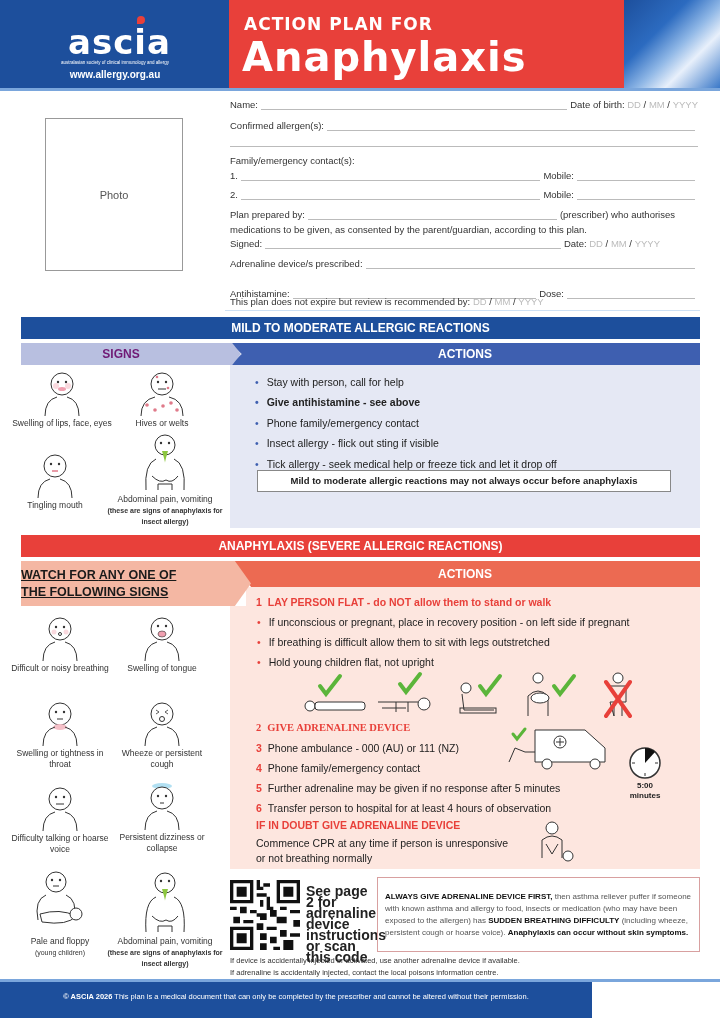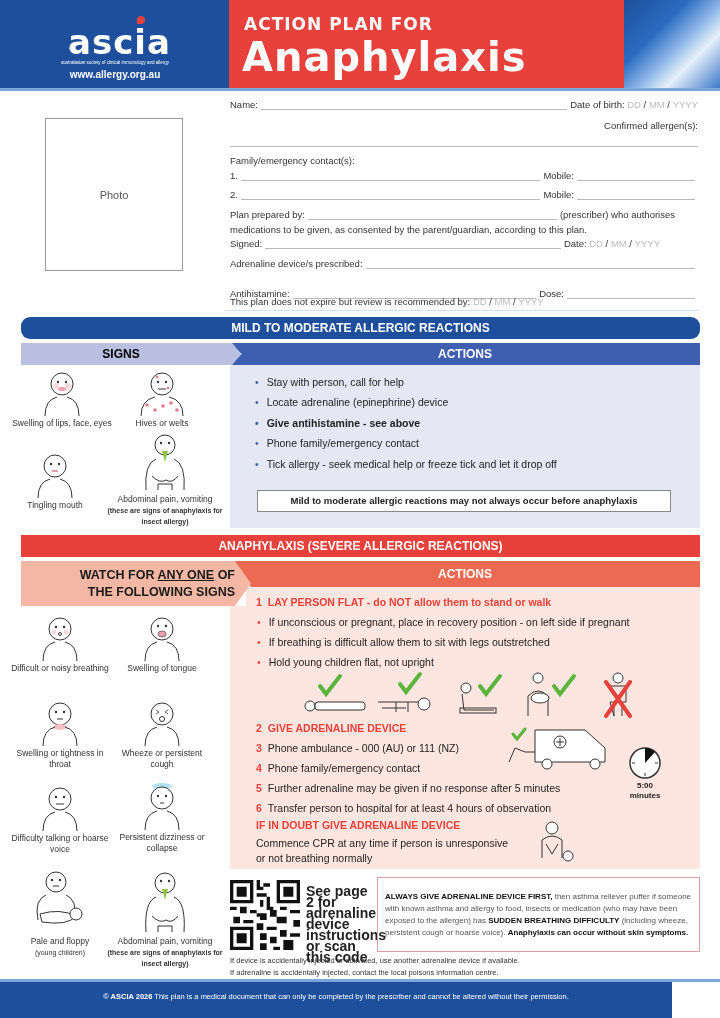--- a/index.html
+++ b/index.html
@@ -20,32 +20,32 @@
 
   
   .photo { left: 45px; top: 118px; width: 138px; height: 153px; border: 1px solid #999; display: flex; align-items: center; justify-content: center; font-size: 11px; color: #555; }
 
   
   .frow { position: absolute; left: 230px; font-size: 9.5px; color: #333; display: flex; align-items: flex-end; white-space: nowrap; }
   .fline { border-bottom: 1px solid #bbb; height: 10px; flex: 1; margin: 0 3px; }
   .ph { color: #bbb; }
 
   
-  .bar-blue { left: 21px; top: 317px; width: 679px; height: 22px; background: #1d4f9c; color: #fff; font-size: 12px; font-weight: bold; text-align: center; line-height: 22px; border-radius: 9px; }
-  .signs-tab { left: 21px; top: 343px; width: 220px; height: 22px; background: #b8bfe0; color: #000000; font-size: 12px; font-weight: bold; text-align: center; line-height: 22px; padding-right: 20px; clip-path: polygon(0 0, 96% 0, 100% 50%, 96% 100%, 0 100%); }
+  .bar-blue { left: 21px; top: 317px; width: 679px; height: 22px; background: #1d4f9c; color: #fff; font-size: 12px; font-weight: bold; text-align: center; line-height: 22px; }
+  .signs-tab { left: 21px; top: 343px; width: 220px; height: 22px; background: #b8bfe0; color: #701a75; font-size: 12px; font-weight: bold; text-align: center; line-height: 22px; padding-right: 20px; clip-path: polygon(0 0, 96% 0, 100% 50%, 96% 100%, 0 100%); }
   .actions-tab-b { left: 230px; top: 343px; width: 470px; height: 22px; background: #3e5fb0; color: #fff; font-size: 12px; font-weight: bold; text-align: center; line-height: 22px; clip-path: polygon(0 0, 100% 0, 100% 100%, 0 100%, 2.5% 50%); }
   .mild-panel { left: 230px; top: 365px; width: 470px; height: 163px; background: #e5e8f4; }
   .mild-list { left: 255px; top: 372px; font-size: 10.5px; line-height: 20.4px; list-style: none; }
   .mild-list li::before { content: "•"; color: #3e5fb0; margin-right: 8px; margin-left: -12px; }
   .mild-list li { padding-left: 12px; }
   .mild-list li.b { font-weight: bold; }
-  .mild-note { left: 257px; top: 490px; width: 414px; height: 22px; border: 1px solid #888; background: #fff; font-size: 9.5px; font-weight: bold; text-align: center; line-height: 20px; }
+  .mild-note { left: 257px; top: 470px; width: 414px; height: 22px; border: 1px solid #888; background: #fff; font-size: 9.5px; font-weight: bold; text-align: center; line-height: 20px; }
 
   .bar-red { left: 21px; top: 535px; width: 679px; height: 22px; background: #e8403a; color: #fff; font-size: 12px; font-weight: bold; text-align: center; line-height: 22px; }
-  .watch-tab { left: 21px; top: 561px; width: 230px; height: 45px; background: #f4b7a3; color: #1a1a1a; font-size: 12.5px; font-weight: bold; text-align: right; padding-top: 6px; line-height: 17px; padding-right: 16px; clip-path: polygon(0 0, 93% 0, 100% 50%, 93% 100%, 0 100%); }
+  .watch-tab { left: 21px; top: 561px; width: 230px; height: 45px; background: #f4b7a3; color: #1a1a1a; font-size: 12.5px; font-weight: bold; text-align: left; padding-top: 6px; line-height: 17px; padding-right: 16px; clip-path: polygon(0 0, 93% 0, 100% 50%, 93% 100%, 0 100%); text-decoration: underline; }
   .watch-tab u { text-decoration: underline; }
   .actions-tab-r { left: 230px; top: 561px; width: 470px; height: 26px; background: #ec6a52; color: #fff; font-size: 12px; font-weight: bold; text-align: center; line-height: 26px; clip-path: polygon(0 0, 100% 0, 100% 100%, 4.5% 100%, 0 0); }
   .ana-panel { left: 246px; top: 587px; width: 454px; height: 282px; background: #fde6df; }
   .ana-panel2 { left: 230px; top: 606px; width: 20px; height: 263px; background: #fde6df; }
 
   .step-red { color: #e8403a; font-weight: bold; }
   .al { position: absolute; font-size: 10.5px; white-space: nowrap; }
   .bul::before { content: "•"; color: #e8403a; margin-right: 8px; }
   .num { color: #e8403a; font-weight: bold; margin-right: 6px; }
 
@@ -53,21 +53,21 @@
   .fig { position: absolute; width: 100px; text-align: center; font-size: 8.5px; line-height: 11px; color: #333; }
   .fig svg { display: block; margin: 0 auto 2px; }
   .fig .sm { font-size: 7px; font-weight: bold; }
 
   .qr { left: 230px; top: 880px; width: 70px; height: 70px; }
   .qr-text { left: 306px; top: 886px; font-size: 14px; font-weight: bold; line-height: 11px; width: 70px; }
   .warn-box { left: 377px; top: 877px; width: 323px; height: 75px; border: 1px solid #d8a0a0; padding: 13px 7px; font-size: 8px; line-height: 12px; color: #555; }
   .warn-box b { color: #111; }
   .acc { left: 230px; font-size: 7.5px; color: #333; }
 
-  .footer { left: 0; top: 982px; width: 672px; height: 36px; background: #1d4f9c; color: #fff; font-size: 7.5px; text-align: center; line-height: 30px; }
+  .footer { left: 0; top: 982px; width: 592px; height: 36px; background: #1d4f9c; color: #fff; font-size: 7.5px; text-align: center; line-height: 30px; }
   .footer-line { left: 0; top: 979px; width: 720px; height: 3px; background: #7aa6dc; }
 </style>
 </head>
 <body>
 
 <div class="abs hdr-left"></div>
 <div class="abs hdr-mid"></div>
 <div class="abs hdr-right"></div>
 <div class="abs hdr-line"></div>
 <div class="abs logo">ascia</div>
@@ -80,21 +80,21 @@
 <div class="abs photo">
     <span>Photo</span>
   </div>
 
 <div class="frow" style="top:99px;width:468px;">
   <span>Name:</span>
   <span class="fline"></span>
   <span>Date of birth:</span>&nbsp;
   <span class="ph">DD</span>&nbsp;/&nbsp;<span class="ph">MM</span>&nbsp;/&nbsp;<span class="ph">YYYY</span>
 </div>
-<div class="frow" style="top:120px;width:468px;flex-direction:column;">
+<div class="frow" style="top:120px;width:468px;">
   <span>Confirmed allergen(s):</span>
   <span class="fline"></span>
 </div>
 <div class="abs" style="left:230px;top:146px;width:468px;border-bottom:1px solid #bbb;"></div>
 <div class="frow" style="top:155px;">Family/emergency contact(s):</div>
 <div class="frow" style="top:170px;width:468px;">
   <span>1.</span>
   <span class="fline"></span>
   <span>Mobile:</span>
   <span class="fline" style="flex:0 0 118px"></span>
@@ -186,23 +186,23 @@
       <path d="M8 58 Q6 32 18 27 M46 58 Q48 32 36 27" fill="none" stroke="#333"></path>
       <path d="M14 44 q8 8 14 4 q6 4 12 -4" fill="none" stroke="#333"></path>
       <path d="M20 58 v-6 h14 v6" fill="none" stroke="#333"></path>
     </svg>
   <span>Abdominal pain, vomiting</span><br>
   <span class="sm">(these are signs of anaphylaxis for insect allergy)</span>
 </div>
 
 <ul class="abs mild-list">
   <li>Stay with person, call for help</li>
-  <li>Locate adrenaline (epinephrine) device</li>
   <li class="b">Give antihistamine - see above</li>
   <li>Phone family/emergency contact</li>
+  <li>Insect allergy - flick out sting if visible</li>
   <li>Tick allergy - seek medical help or freeze tick and let it drop off</li>
 </ul>
 <div class="abs mild-note">Mild to moderate allergic reactions may not always occur before anaphylaxis</div>
 
 <div class="abs bar-red">ANAPHYLAXIS (SEVERE ALLERGIC REACTIONS)</div>
 <div class="abs ana-panel"></div>
 <div class="abs ana-panel2"></div>
 <div class="abs actions-tab-r">ACTIONS</div>
 <div class="abs watch-tab">
   <span>WATCH FOR </span><u>ANY ONE</u><span> OF</span><br>
@@ -327,21 +327,21 @@
       <path d="M228 48 v-20 q10 -10 20 0 v20" fill="none" stroke="#333"></path>
       <ellipse cx="240" cy="30" rx="9" ry="5" fill="#fff" stroke="#333"></ellipse>
   </g>
   <g>
     <circle cx="318" cy="10" r="5" fill="#fff" stroke="#333"></circle>
       <path d="M310 18 h16 v16 h-4 v14 M314 48 v-14 h-4 z" fill="none" stroke="#333"></path>
     <path d="M306 14 l24 34 M330 14 l-24 34" stroke="#e8403a" stroke-width="4" stroke-linecap="round"></path>
   </g>
 </svg>
 
-<div class="al" style="left:256px;top:722px;"><span class="num">2</span><span class="step-red">GIVE ADRENALINE DEVICE</span></div>
+<div class="al" style="left:256px;top:722px;font-family:Liberation Serif, serif;"><span class="num">2</span><span class="step-red">GIVE ADRENALINE DEVICE</span></div>
 <div class="al" style="left:256px;top:742px;"><span class="num">3</span><span>Phone ambulance - 000 (AU) or 111 (NZ)</span></div>
 <div class="al" style="left:256px;top:762px;"><span class="num">4</span><span>Phone family/emergency contact</span></div>
 <div class="al" style="left:256px;top:782px;"><span class="num">5</span><span>Further adrenaline may be given if no response after 5 minutes</span></div>
 <div class="al" style="left:256px;top:802px;"><span class="num">6</span><span>Transfer person to hospital for at least 4 hours of observation</span></div>
 
 <svg class="abs" style="left:505px;top:722px;" width="110" height="50" viewBox="0 0 110 50">
   <path d="M8 12 l4 5 l8 -10" fill="none" stroke="#5bb53a" stroke-width="3" stroke-linecap="round"></path>
   <path d="M30 8 h50 l20 18 v14 h-70 z" fill="#fff" stroke="#333"></path>
   <circle cx="55" cy="20" r="6" fill="#fff" stroke="#333"></circle>
     <path d="M55 16 v8 M51 20 h8" stroke="#333"></path>

